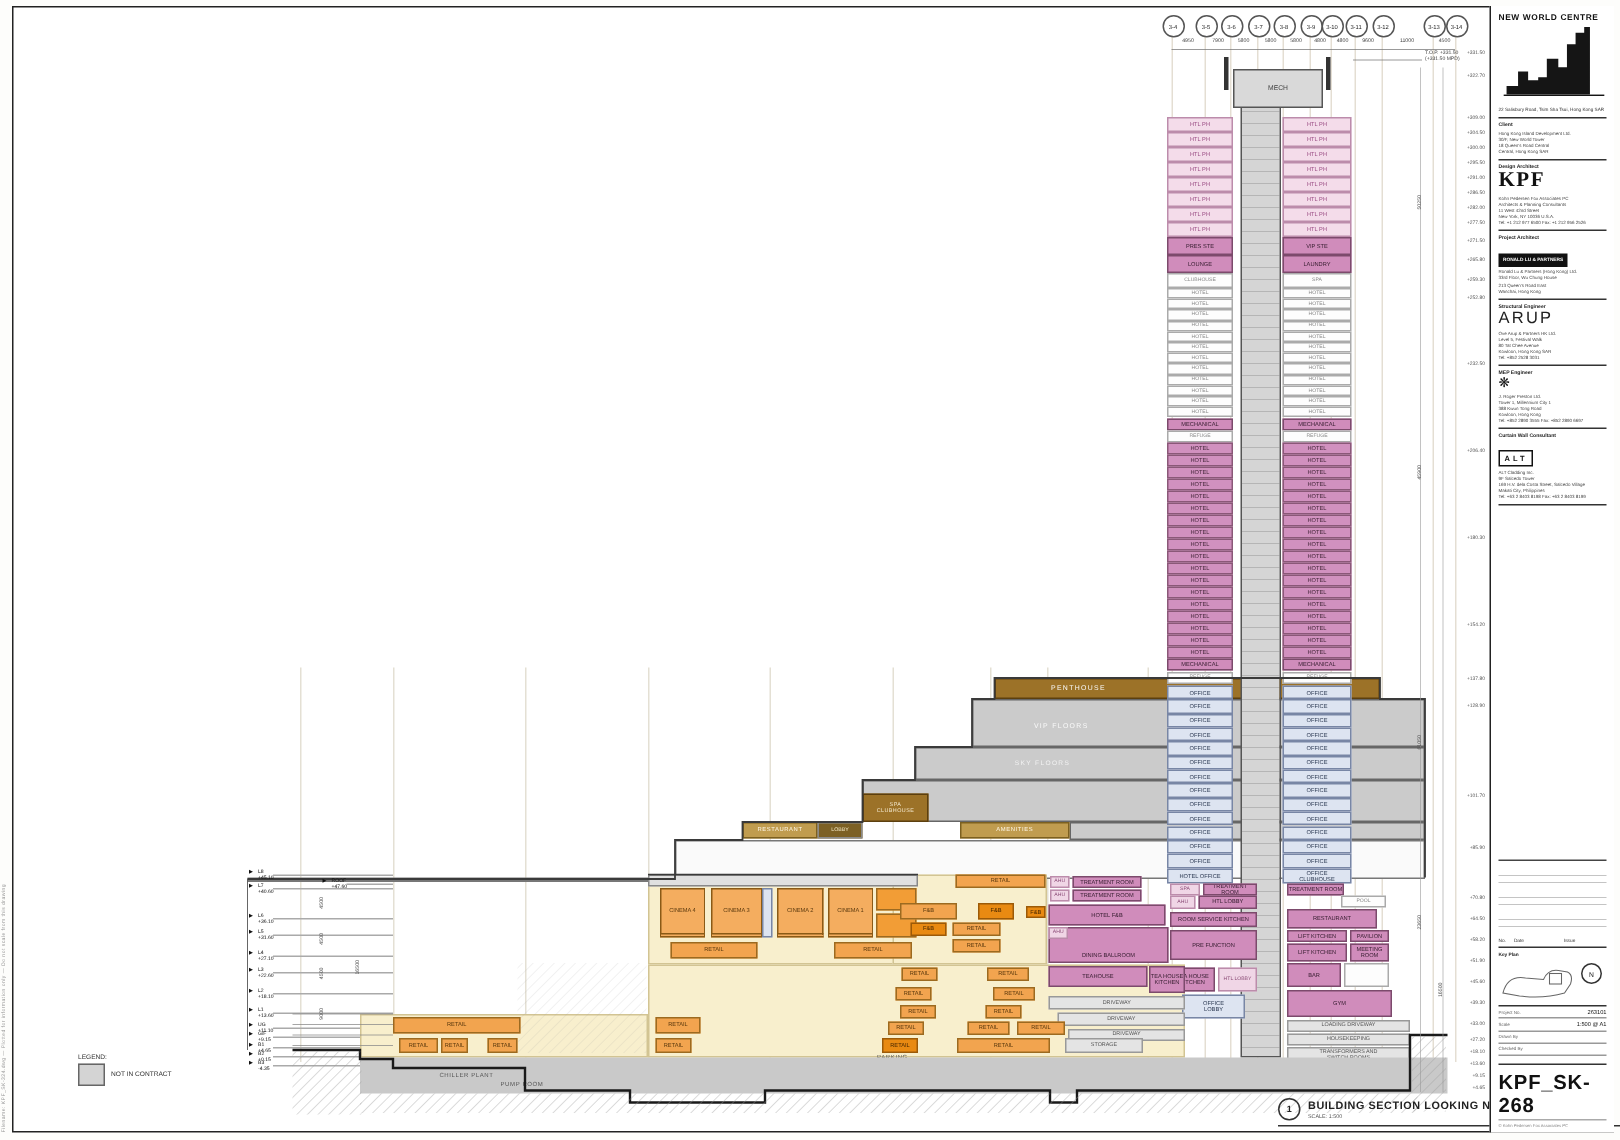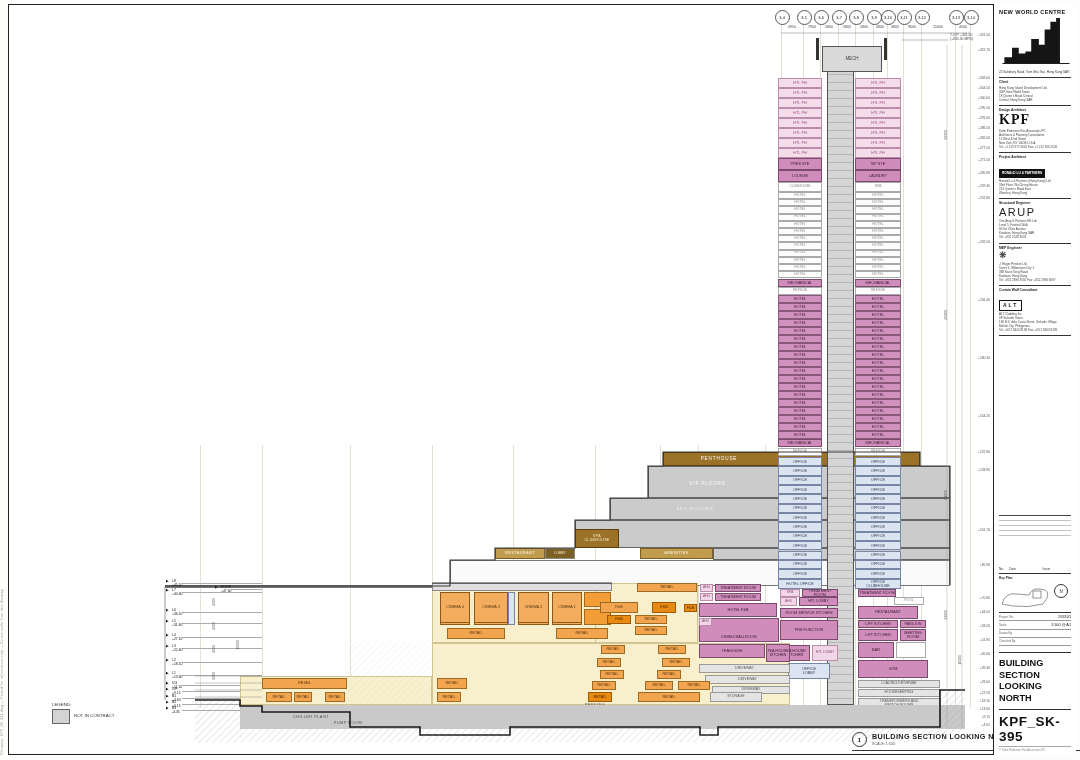--- a/index.html
+++ b/index.html
@@ -560,20 +560,16 @@
         </div>
         <div class="tb-field">
           <span class="fl">Drawn By</span>
           <span class="fv"></span>
         </div>
         <div class="tb-field">
           <span class="fl">Checked By</span>
           <span class="fv"></span>
         </div>
       </div>
-    <div class="ttl">
-      <div>BUILDING SECTION</div>
-      <div>LOOKING NORTH</div>
-    </div>
-    <div class="sheetno">KPF_SK-395</div>
+    <div class="sheetno">KPF_SK-268</div>
     <div class="copy">© Kohn Pedersen Fox Associates PC</div>
   </div>
 </div>
 
 </body></html>

